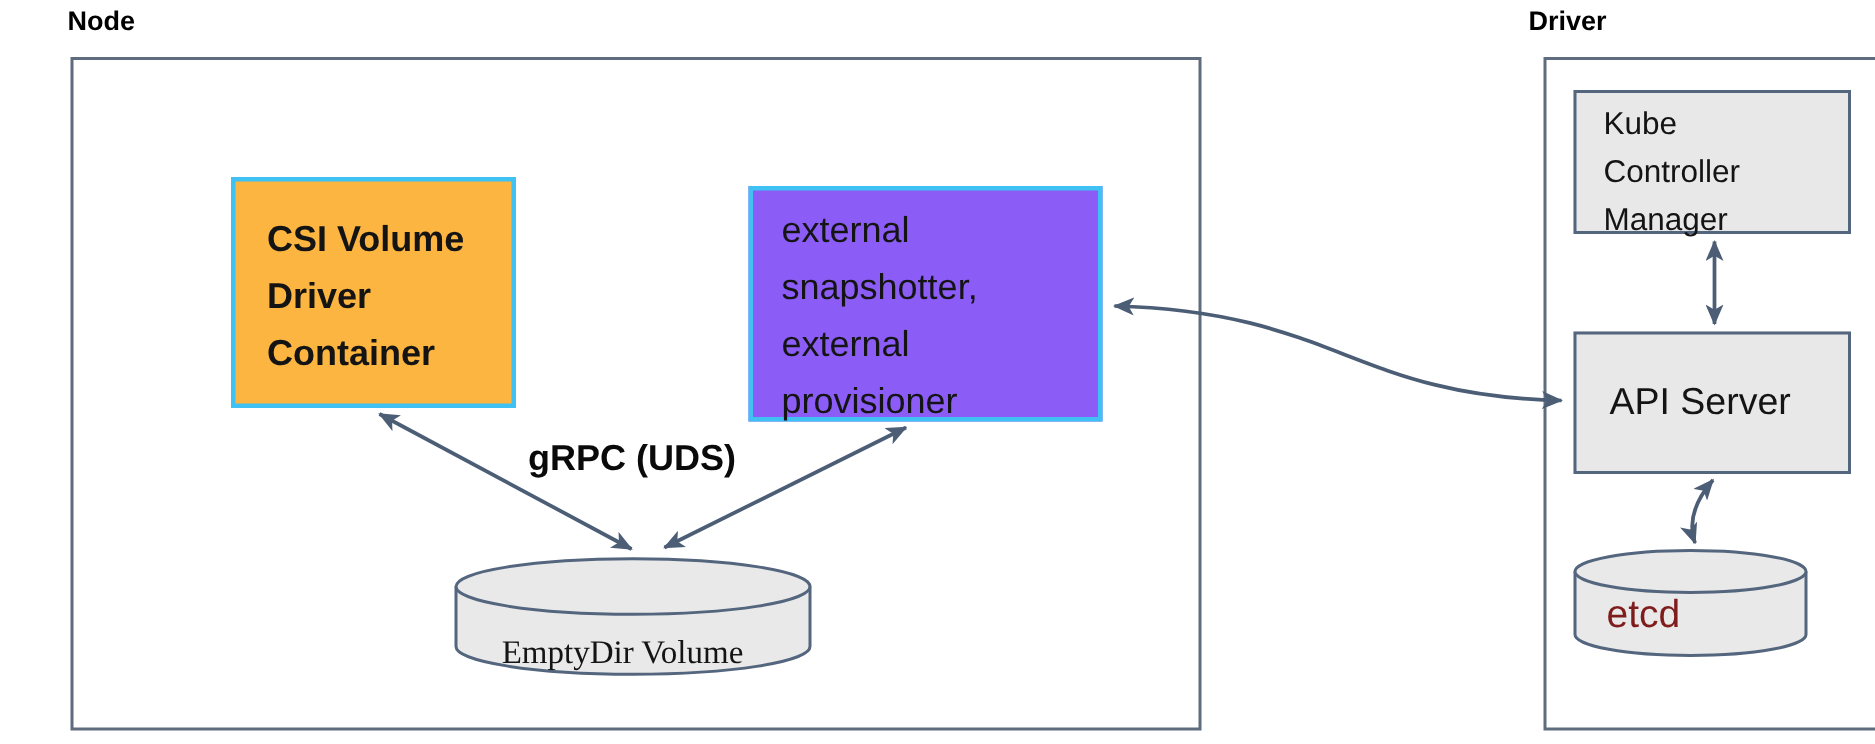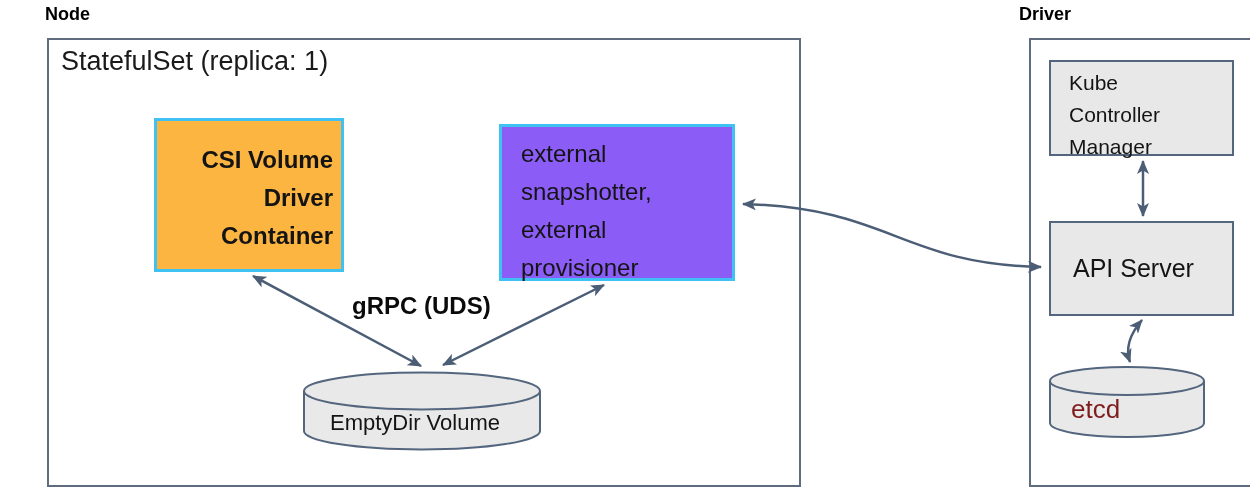--- a/index.html
+++ b/index.html
@@ -41,21 +41,20 @@
     font-size: 24px;
     line-height: 38px;
     color: #141414;
   }
   .csi-box {
     background: #FBB540;
     border: 3px solid #3FC1F3;
     padding: 20px 8px 0 21px;
     font-weight: 700;
     line-height: 38px;
-    text-align: right;
   }
   .external-box {
     background: #8b5cf6;
     border: 3px solid #3FC1F3;
     padding: 8px 8px 0 19px;
     font-weight: 400;
   }
   .gray-box {
     background: #E8E8E8;
     border: 2px solid #54657E;
@@ -104,21 +103,20 @@
 </style>
 </head>
 <body>
 
 <div id="stage">
 
   <div class="abs section-label" style="left:14px; top:4px;">Node</div>
 
   <div class="abs outer-box" style="left:16px; top:38px; width:754px; height:449px;"></div>
 
-  <div class="abs statefulset-label" style="left:30px; top:46px;">StatefulSet (replica: 1)</div>
 
   <div class="abs component-box csi-box" style="left:123px; top:118px; width:190px; height:154px;">CSI Volume
 Driver
 Container</div>
 
   <div class="abs component-box external-box" style="left:468px; top:124px; width:236px; height:157px;">external
 snapshotter,
 external
 provisioner</div>
 
@@ -158,17 +156,17 @@
 
     <path d="M 573 285 L 412 365" fill="none" stroke="#4C5E76" stroke-width="2.5" marker-start="url(#ahs)" marker-end="url(#ah)"></path>
 
     <path d="M 712 204 C 860 208, 870 264, 1010 267" fill="none" stroke="#4C5E76" stroke-width="2.5" marker-start="url(#ahs)" marker-end="url(#ah)"></path>
 
     <path d="M 1112 161 L 1112 216" fill="none" stroke="#4C5E76" stroke-width="2.5" marker-start="url(#ahs)" marker-end="url(#ah)"></path>
 
     <path d="M 1111 320 Q 1092 342 1099 362" fill="none" stroke="#4C5E76" stroke-width="2.5" marker-start="url(#ahs)" marker-end="url(#ah)"></path>
   </svg>
 
-  <div class="abs cyl-label" style="left:273px; top:410px; width:222px;">EmptyDir Volume</div>
+  <div class="abs cyl-label" style="left:273px; top:422px; width:222px;font-family:Liberation Serif, serif;">EmptyDir Volume</div>
 
   <div class="abs etcd-label" style="left:1040px; top:394px;">etcd</div>
 
 </div>
 
 </body></html>

